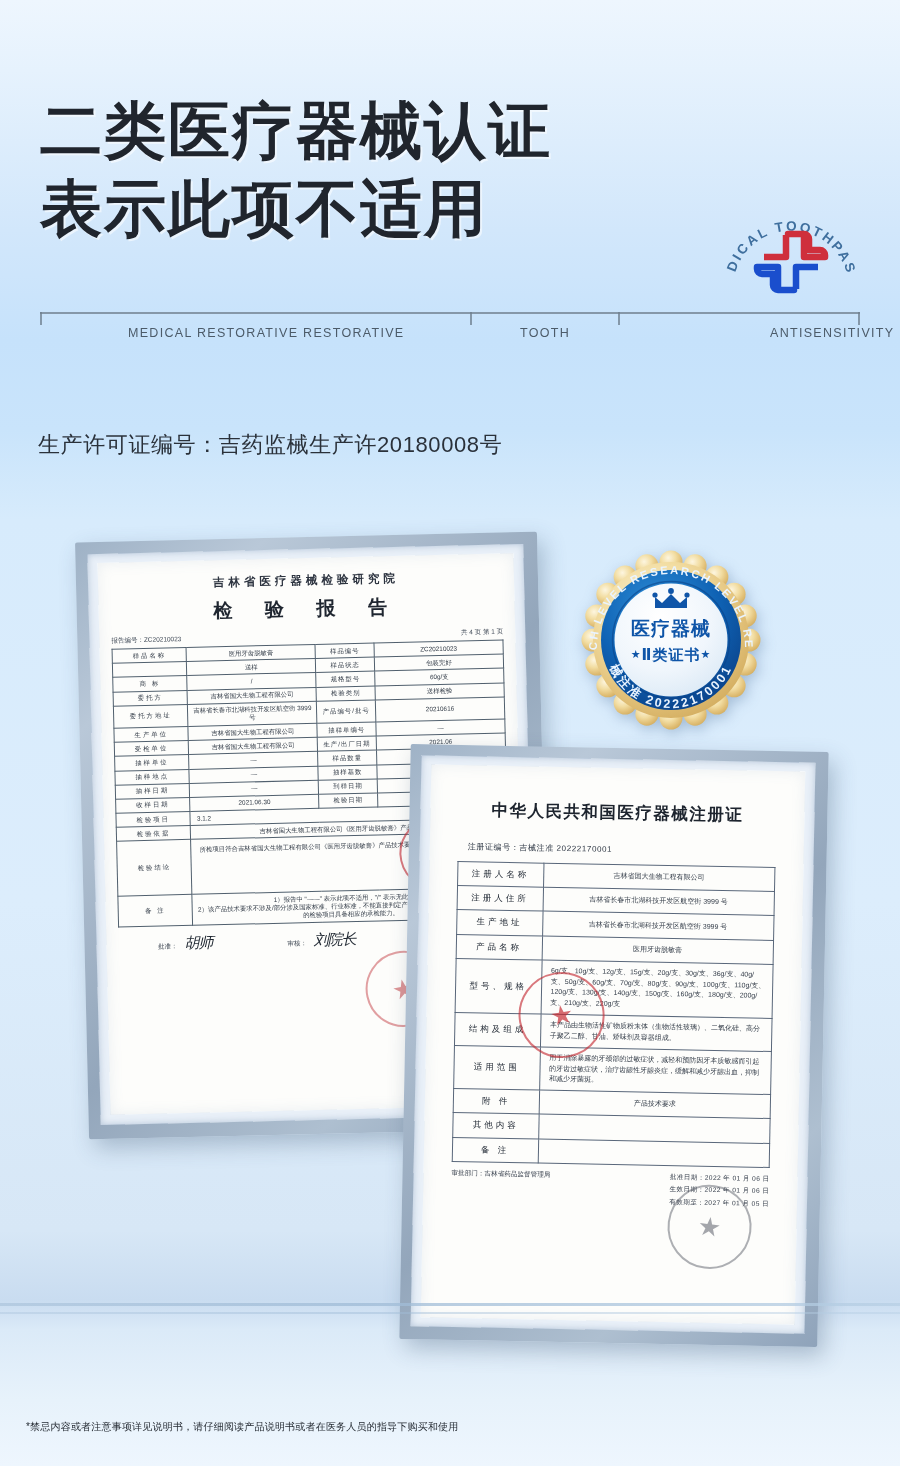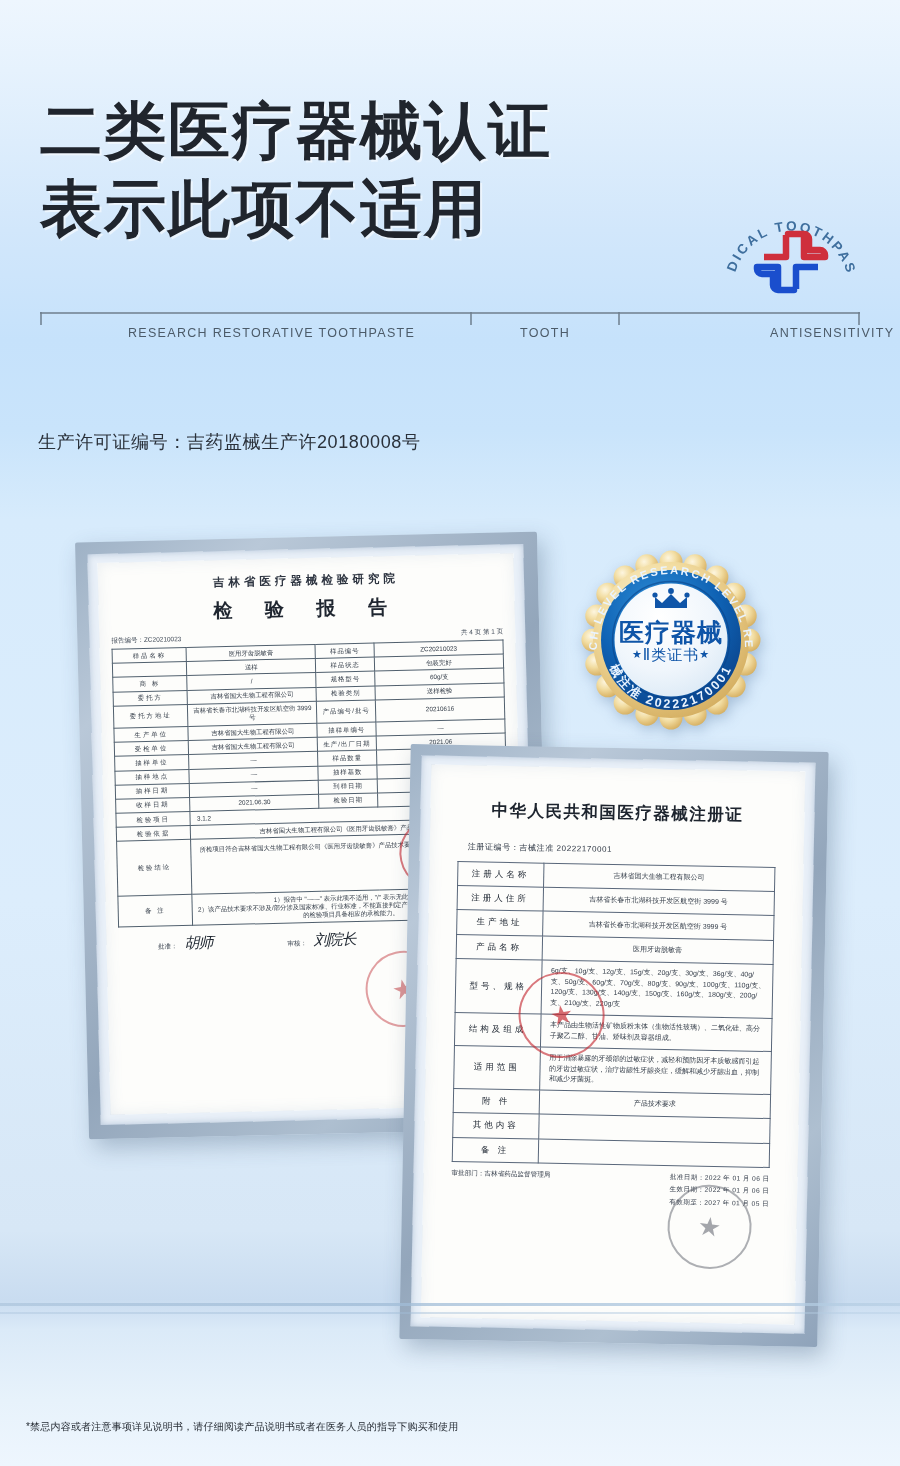--- a/index.html
+++ b/index.html
@@ -72,21 +72,21 @@
   }
 
   
   .sub-h {
     position:absolute; left:38px; top:368px;
     font-size:38px; font-weight:500; color:#22272f; letter-spacing:2px;
     white-space:nowrap;
   }
   .sub-line {
     position:absolute; left:38px; top:430px;
-    font-size:18px; color:#2a313a; letter-spacing:.6px; white-space:nowrap;
+    font-size:22px; color:#2a313a; letter-spacing:.6px; white-space:nowrap;
   }
 
   
   .doc { position:absolute; }
   .frame {
     position:absolute; inset:0;
     background:linear-gradient(135deg,#9fb2c6 0%,#b9c8d8 18%,#93a6bb 52%,#aebfd0 78%,#8fa3ba 100%);
     border-radius:2px;
     box-shadow:6px 9px 22px rgba(50,75,105,.30);
   }
@@ -190,26 +190,26 @@
   #chop4 { left:245px; top:415px; width:84px; height:84px;
            border-color:rgba(75,80,92,.45); color:rgba(75,80,92,.5);
            transform:rotate(6deg); }
 
   
   .badge { position:absolute; left:575px; top:544px; width:192px; height:192px; }
   .badge svg { width:192px; height:192px; display:block;
                filter:drop-shadow(2px 4px 7px rgba(40,80,130,.30)); }
   .badge .cn-main {
     position:absolute; left:0; right:0; top:72px; text-align:center;
-    font-size:25px; font-weight:700; color:#0f55a8; letter-spacing:1px;
+    font-size:19px; font-weight:700; color:#0f55a8; letter-spacing:1px;
     text-shadow:0 1px 0 rgba(255,255,255,.6);
   }
   .badge .cn-sub {
     position:absolute; left:0; right:0; top:102px; text-align:center;
-    font-size:15px; font-weight:400; color:#0f55a8; letter-spacing:1px;
+    font-size:15px; font-weight:700; color:#0f55a8; letter-spacing:1px;
   }
   .badge .cn-sub .dot { font-size:11px; vertical-align:2px; }
 
   
   .footer-note {
     position:absolute; left:26px; top:1420px;
     font-size:10px; color:#262c34; letter-spacing:.2px; white-space:nowrap;
   }
 </style>
 </head>
@@ -240,21 +240,21 @@
       </g>
     </svg>
   </div>
 
   <div class="rule-wrap">
     <div class="rule-line"></div>
     <div class="tick" style="left:0px"></div>
     <div class="tick" style="left:430px"></div>
     <div class="tick" style="left:578px"></div>
     <div class="tick" style="left:818px"></div>
-    <div class="rule-label" style="left:88px">RESEARCH RESTORATIVE TOOTHPASTE</div>
+    <div class="rule-label" style="left:88px">MEDICAL RESTORATIVE RESTORATIVE</div>
     <div class="rule-label" style="left:480px">TOOTH</div>
     <div class="rule-label" style="left:730px">ANTISENSITIVITY</div>
   </div>
 
   <div class="sub-line">生产许可证编号：吉药监械生产许20180008号</div>
 
   <div class="doc" id="doc1">
     <div class="frame"></div>
     <div class="mat"></div>
     <div class="paper">

